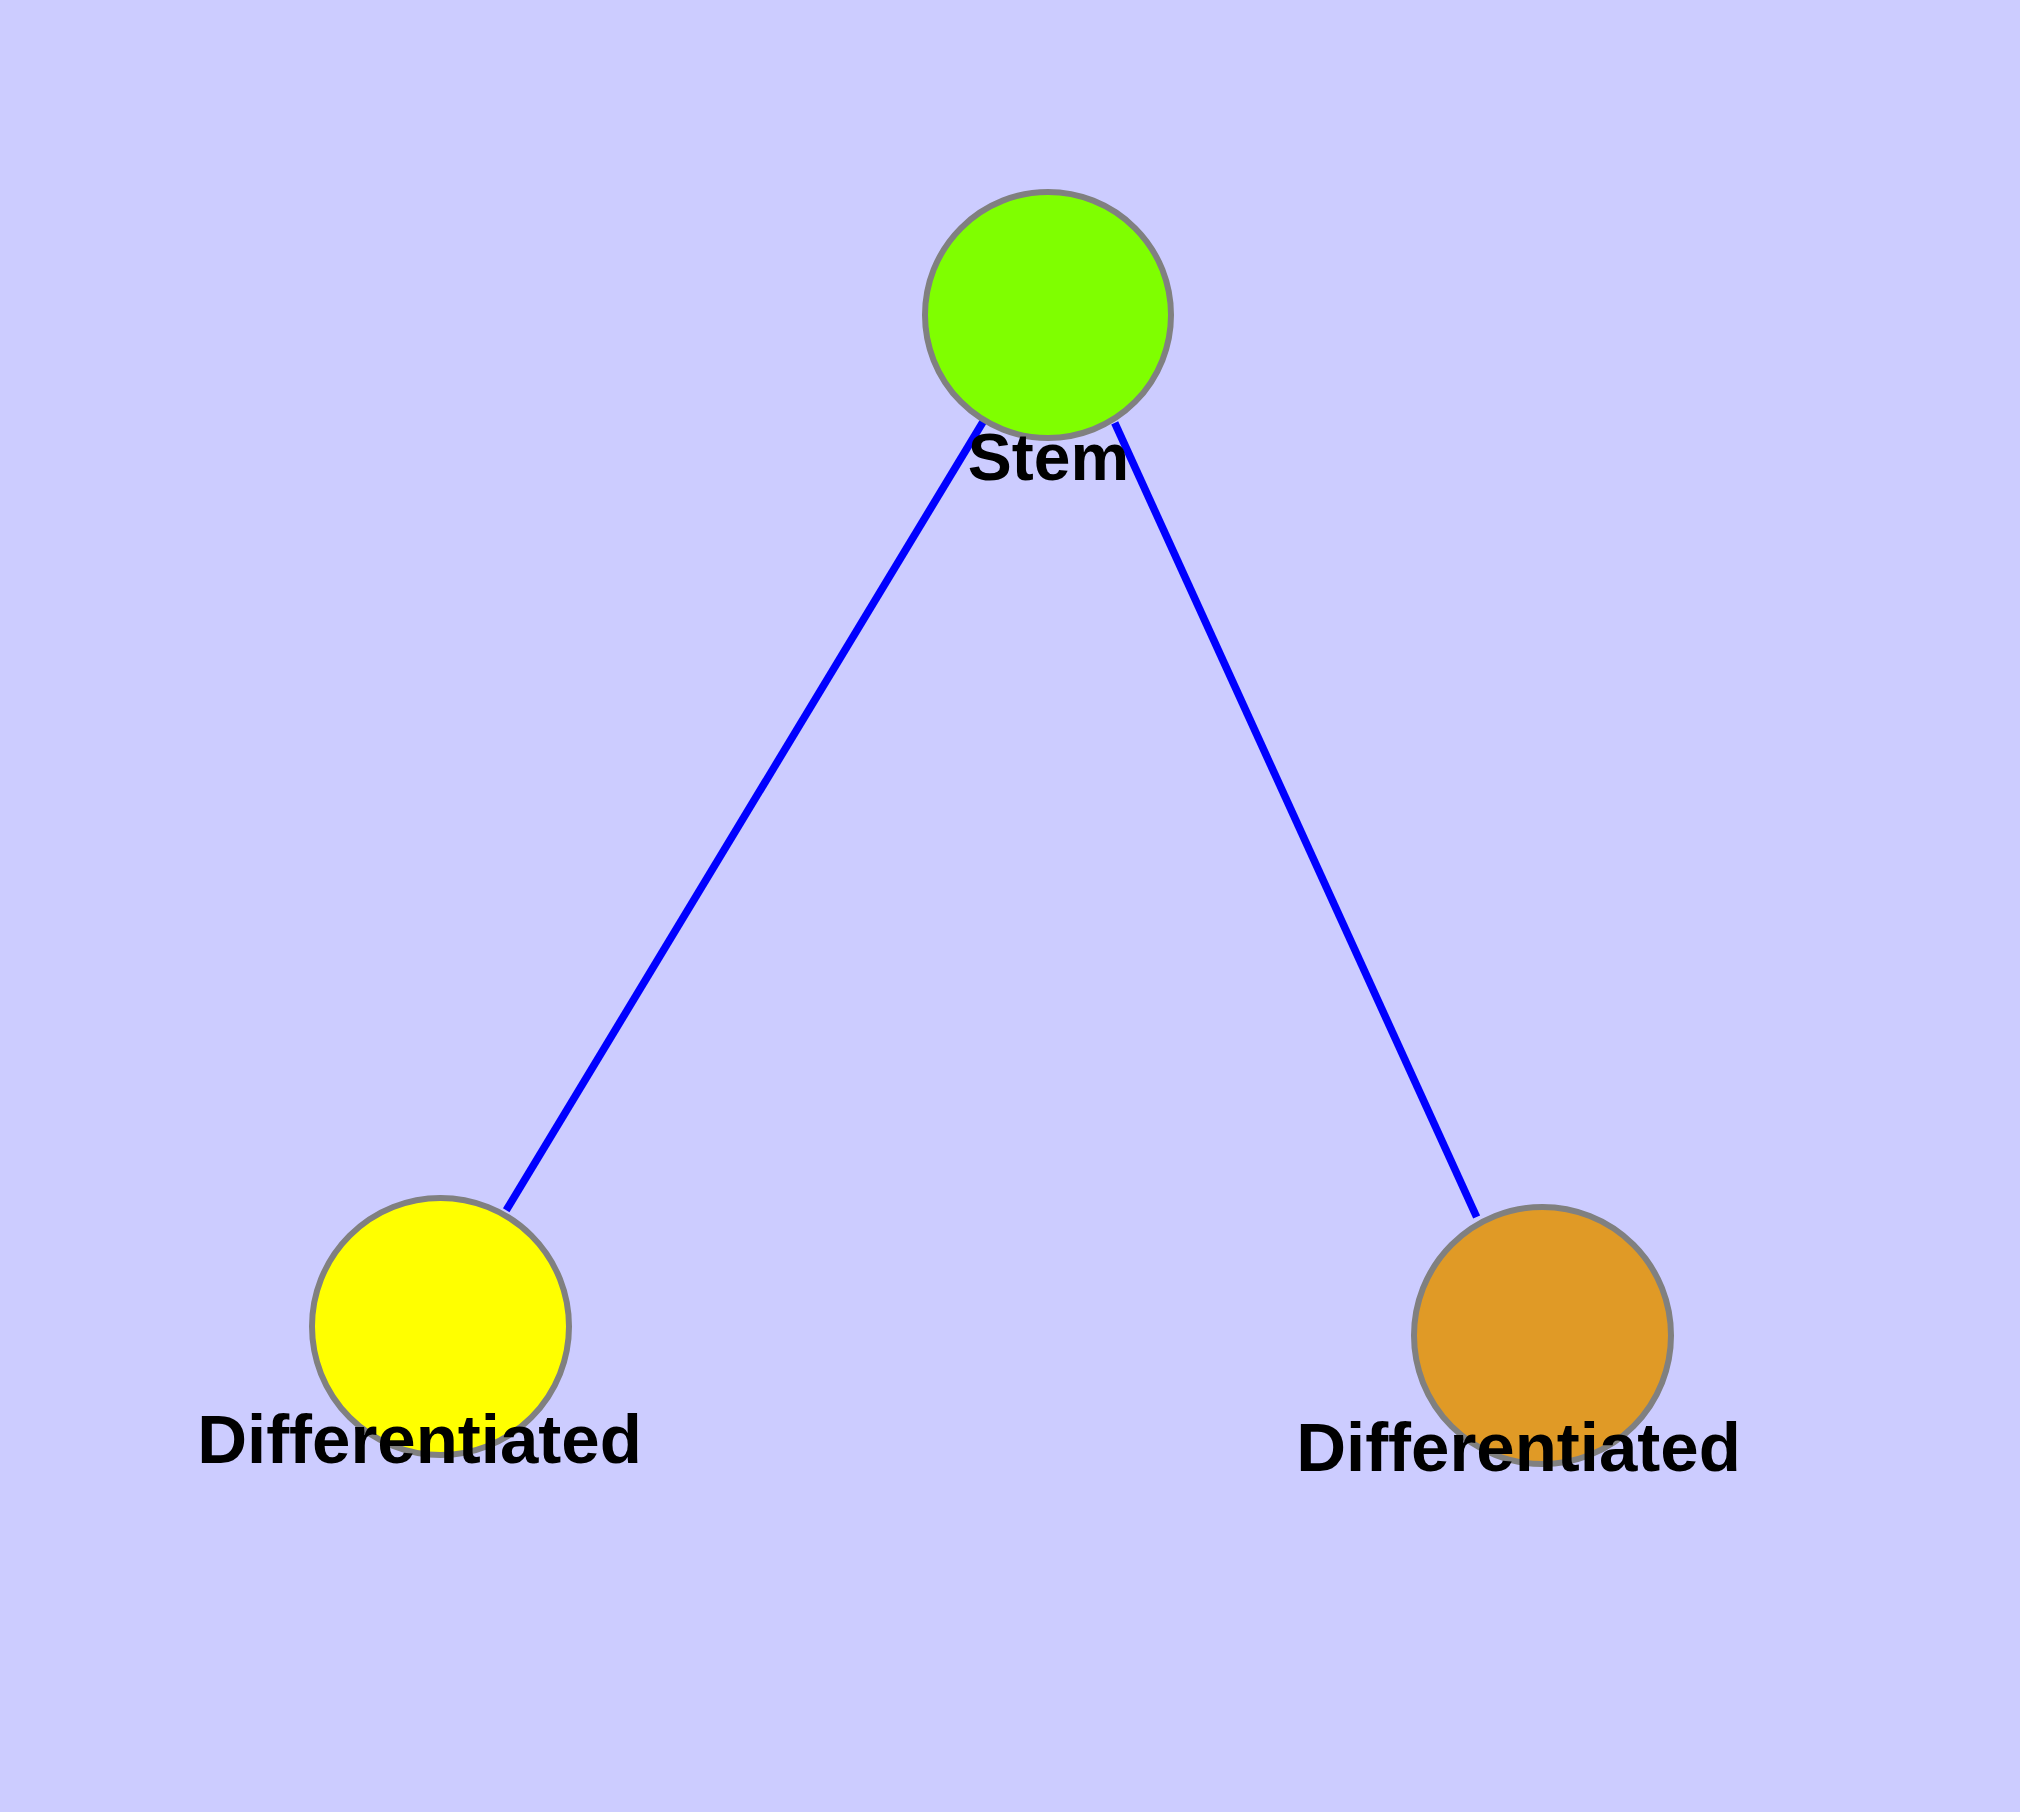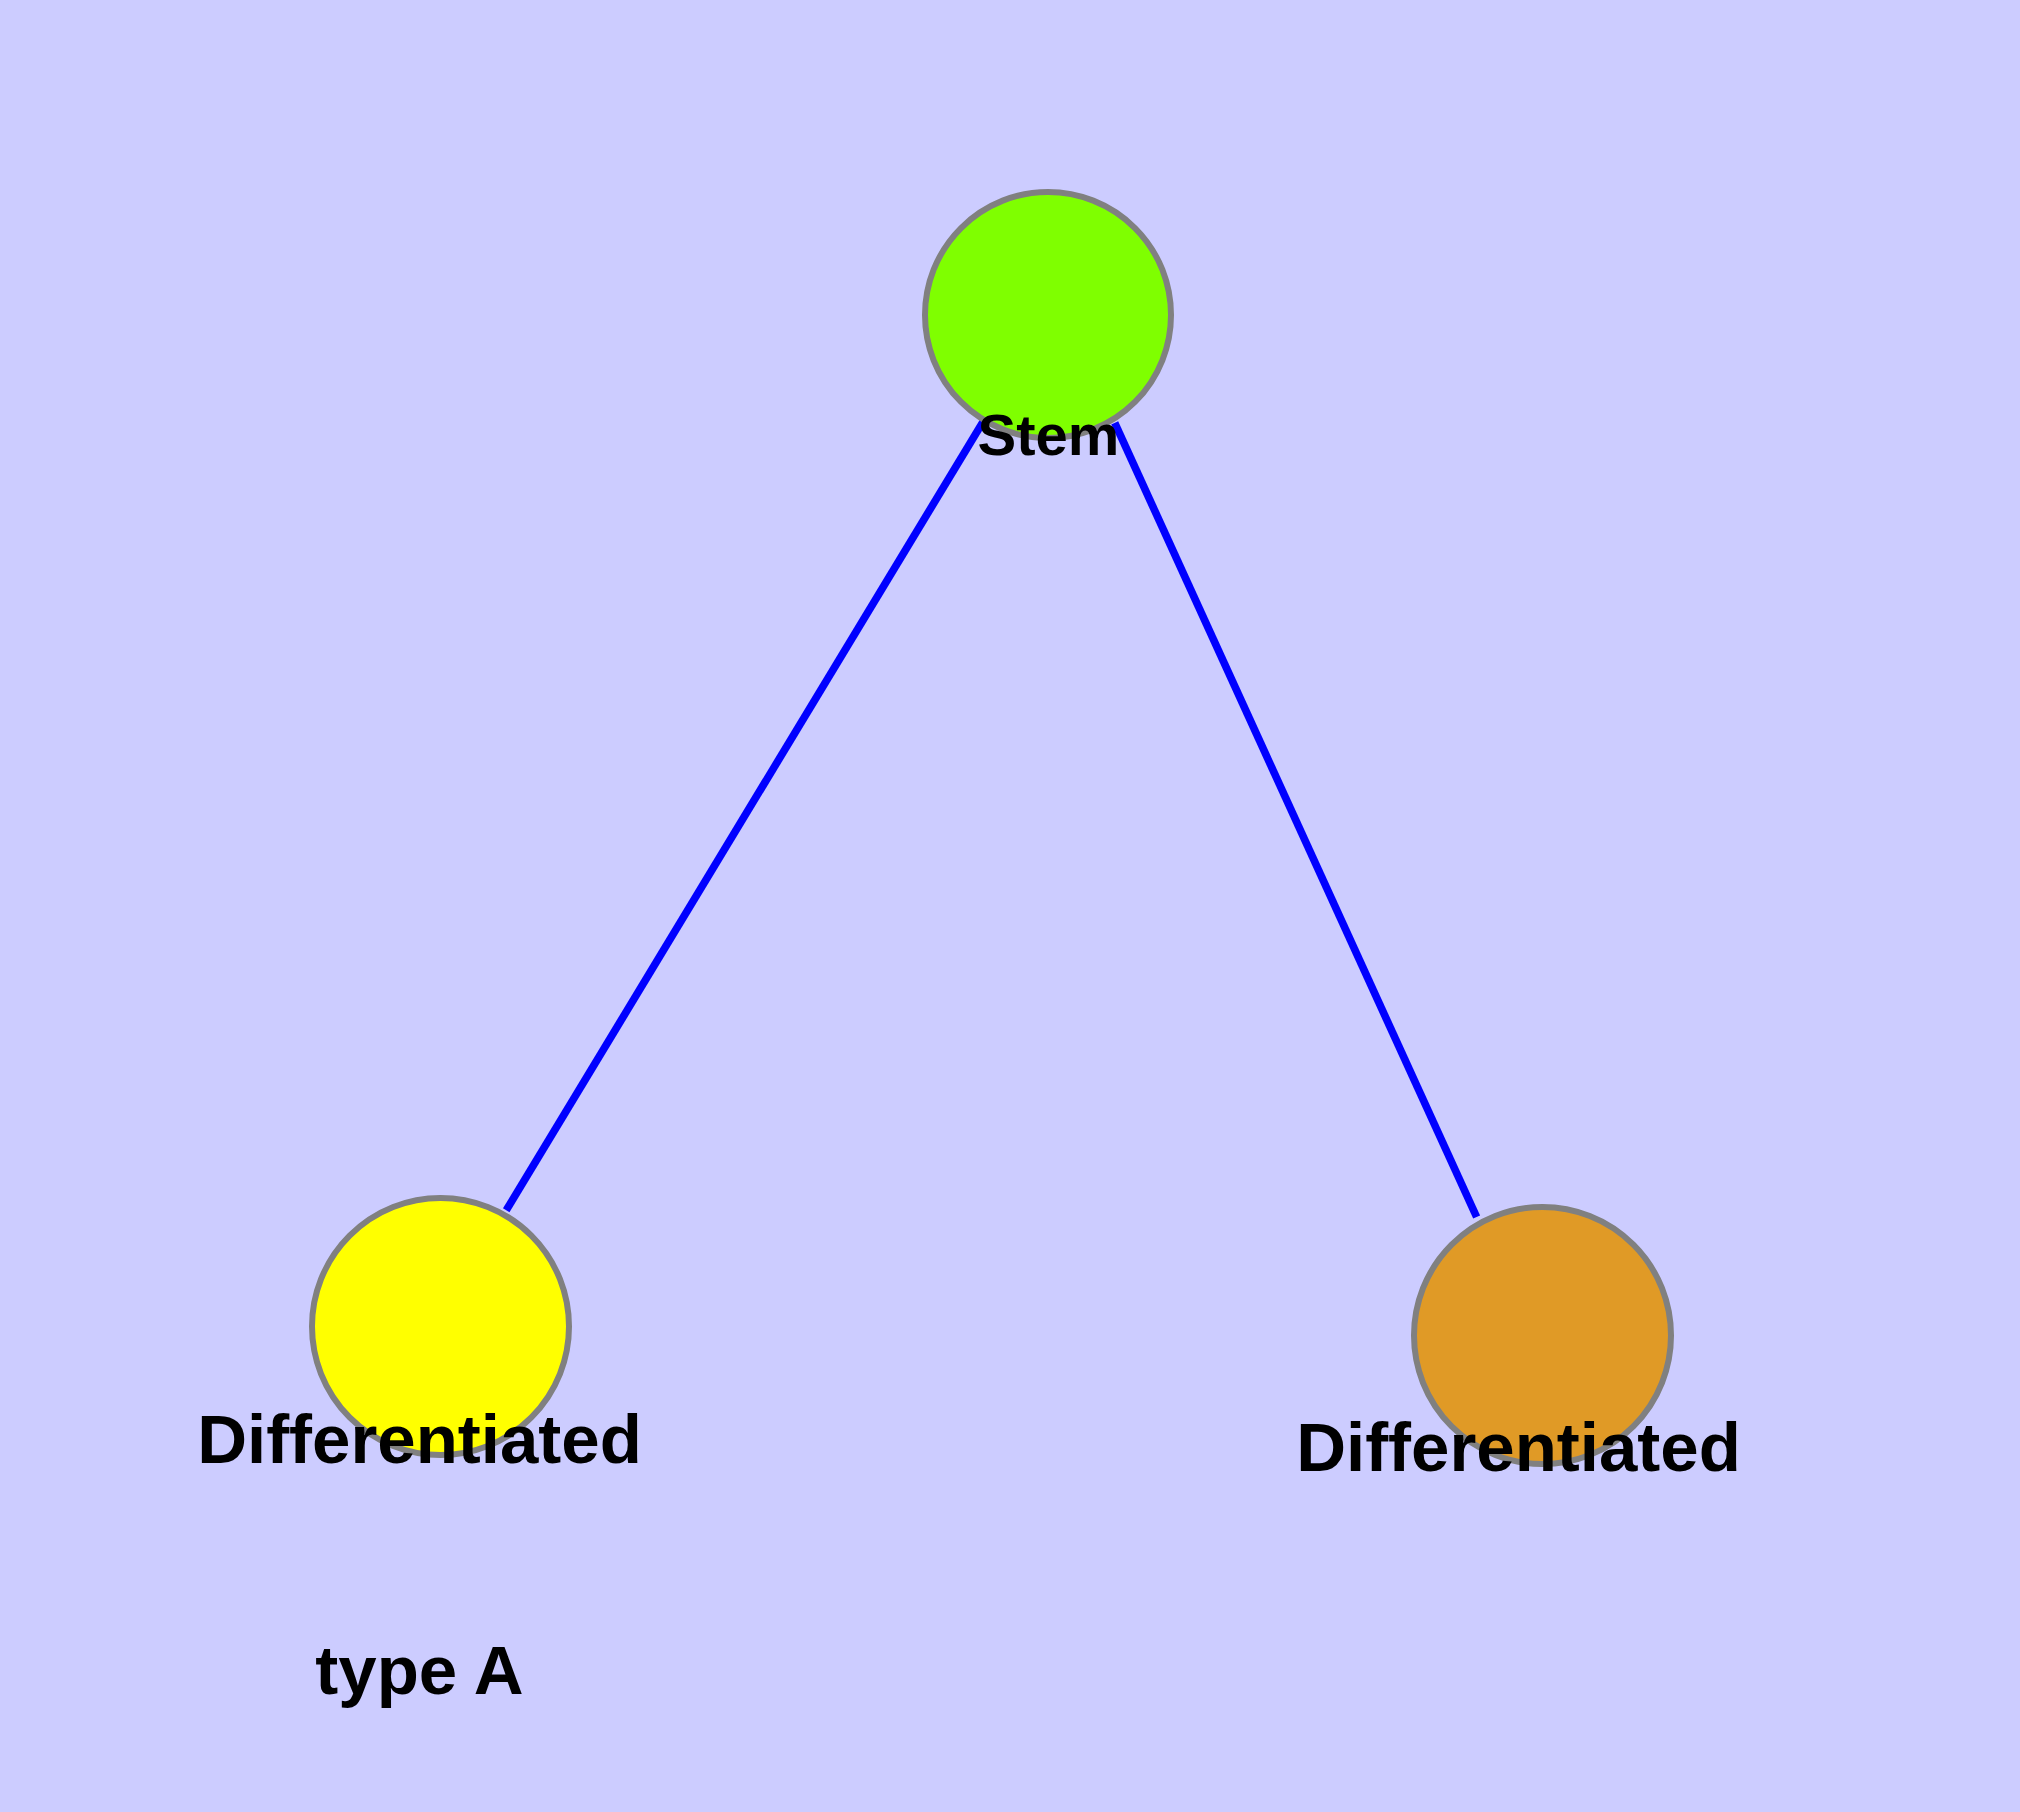--- a/index.html
+++ b/index.html
@@ -59,21 +59,21 @@
     font-weight: bold;
     text-align: center;
     white-space: pre;
     line-height: 1.12;
     pointer-events: none;
   }
   #label-stem {
     left: 879px;
     top: 273px;
     width: 339px;
-    font-size: 58px;
+    font-size: 66px;
   }
   #label-type-a {
     left: 161px;
     top: 1246px;
     width: 517px;
     font-size: 69px;
   }
   #label-type-b {
     left: 1260px;
     top: 1254px;
@@ -97,21 +97,20 @@
   <div class="node" id="node-stem"></div>
   <div class="node" id="node-type-a"></div>
   <div class="node" id="node-type-b"></div>
 
   <div class="node-label" id="label-stem">
     <span class="label-line">Stem</span>
   </div>
 
   <div class="node-label" id="label-type-a">
     <span class="label-line">Differentiated</span>
-    <span class="label-line">type A</span>
   </div>
 
   <div class="node-label" id="label-type-b">
     <span class="label-line">Differentiated</span>
   </div>
 
 </div>
 
 
 </body></html>

